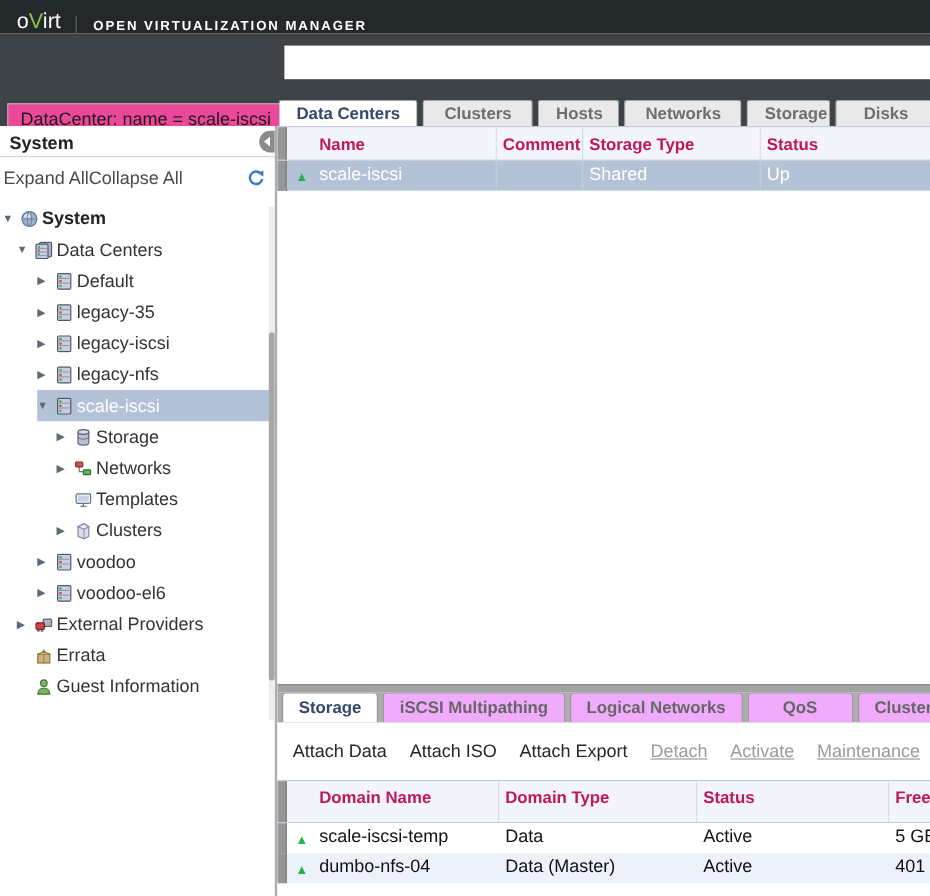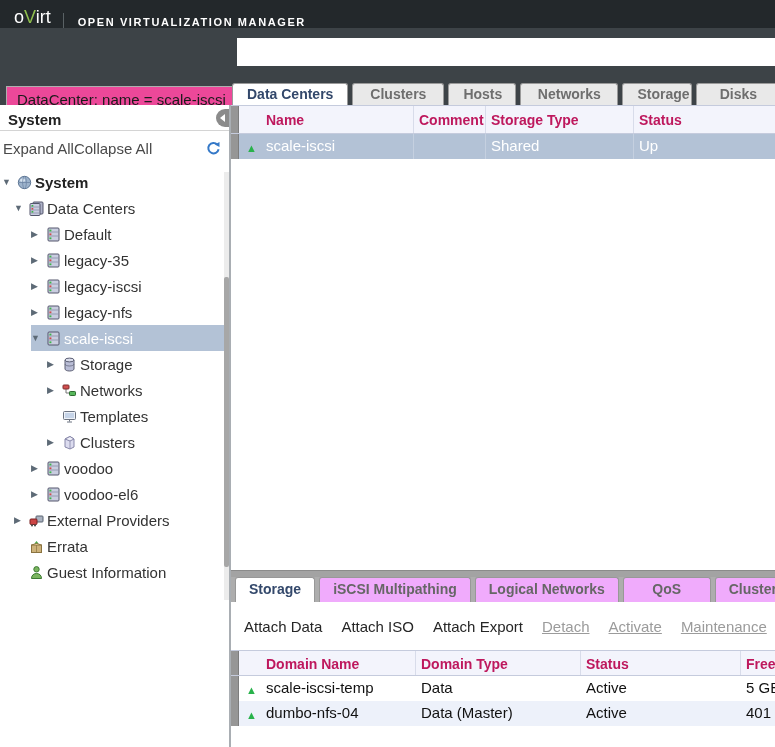--- a/index.html
+++ b/index.html
@@ -80,21 +80,21 @@
   
   .splitter { height:7px; background:#a3a3a3; border-top:1px solid #8b8b8b; cursor:row-resize; }
   .btabs { height:25px; background:#adadad; display:flex; gap:4px; padding-left:4px; overflow:hidden; }
   .btabs .tab { background:#f0abfc; border:1px solid #989898; border-bottom:none; border-radius:3px 3px 0 0;
       color:#666; font-size:14px; font-weight:bold; line-height:22px; padding:0 13px; white-space:nowrap; text-align:center; }
   .btabs .tab.active { background:#fff; color:#33486b; }
   .bw-qos{min-width:88px}
   .btoolbar { height:48px; display:flex; align-items:center; gap:19px; padding-left:13px; font-size:15px; color:#262626; }
   .btoolbar .act { cursor:pointer; white-space:nowrap; }
   .btoolbar .act.disabled { color:#9b9b9b; cursor:default;text-decoration:underline; }
-  .lower .grid-head { height:26px; }
+  .lower .grid-head { height:36px; }
   .lower .hcell { padding-top:5px; }
 </style>
 </head>
 <body>
 
 <div class="topbar">
   <div class="logo">o<span class="lv">V</span>irt</div>
   <div class="top-sep"></div>
   <div class="product">OPEN VIRTUALIZATION MANAGER</div>
 </div>

